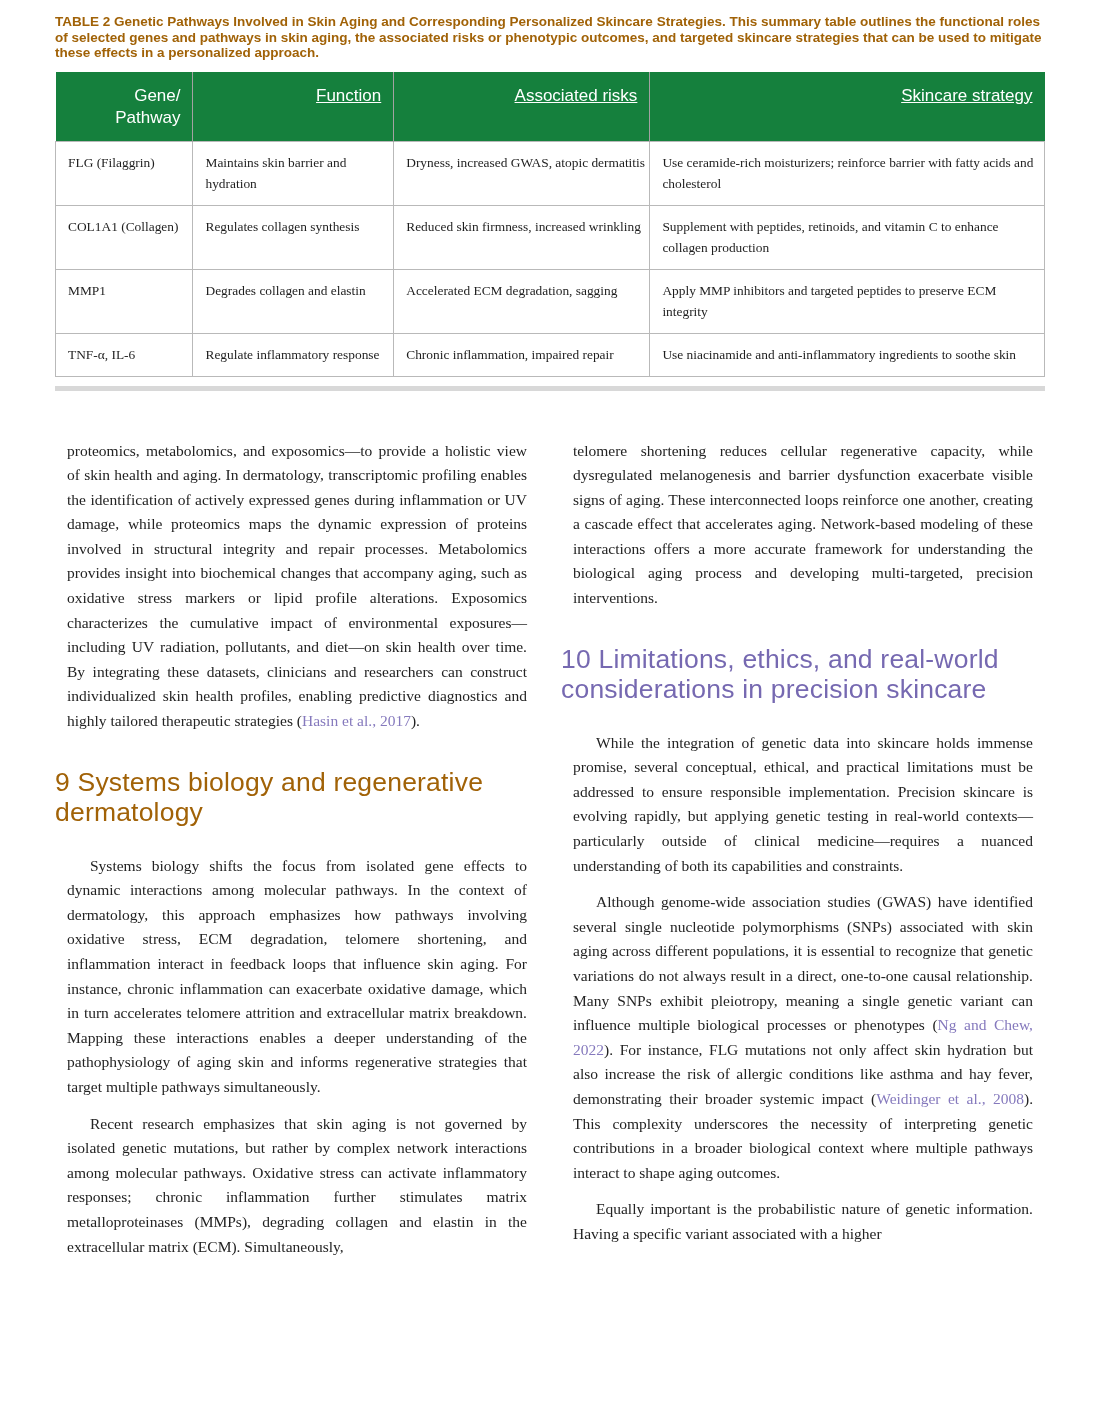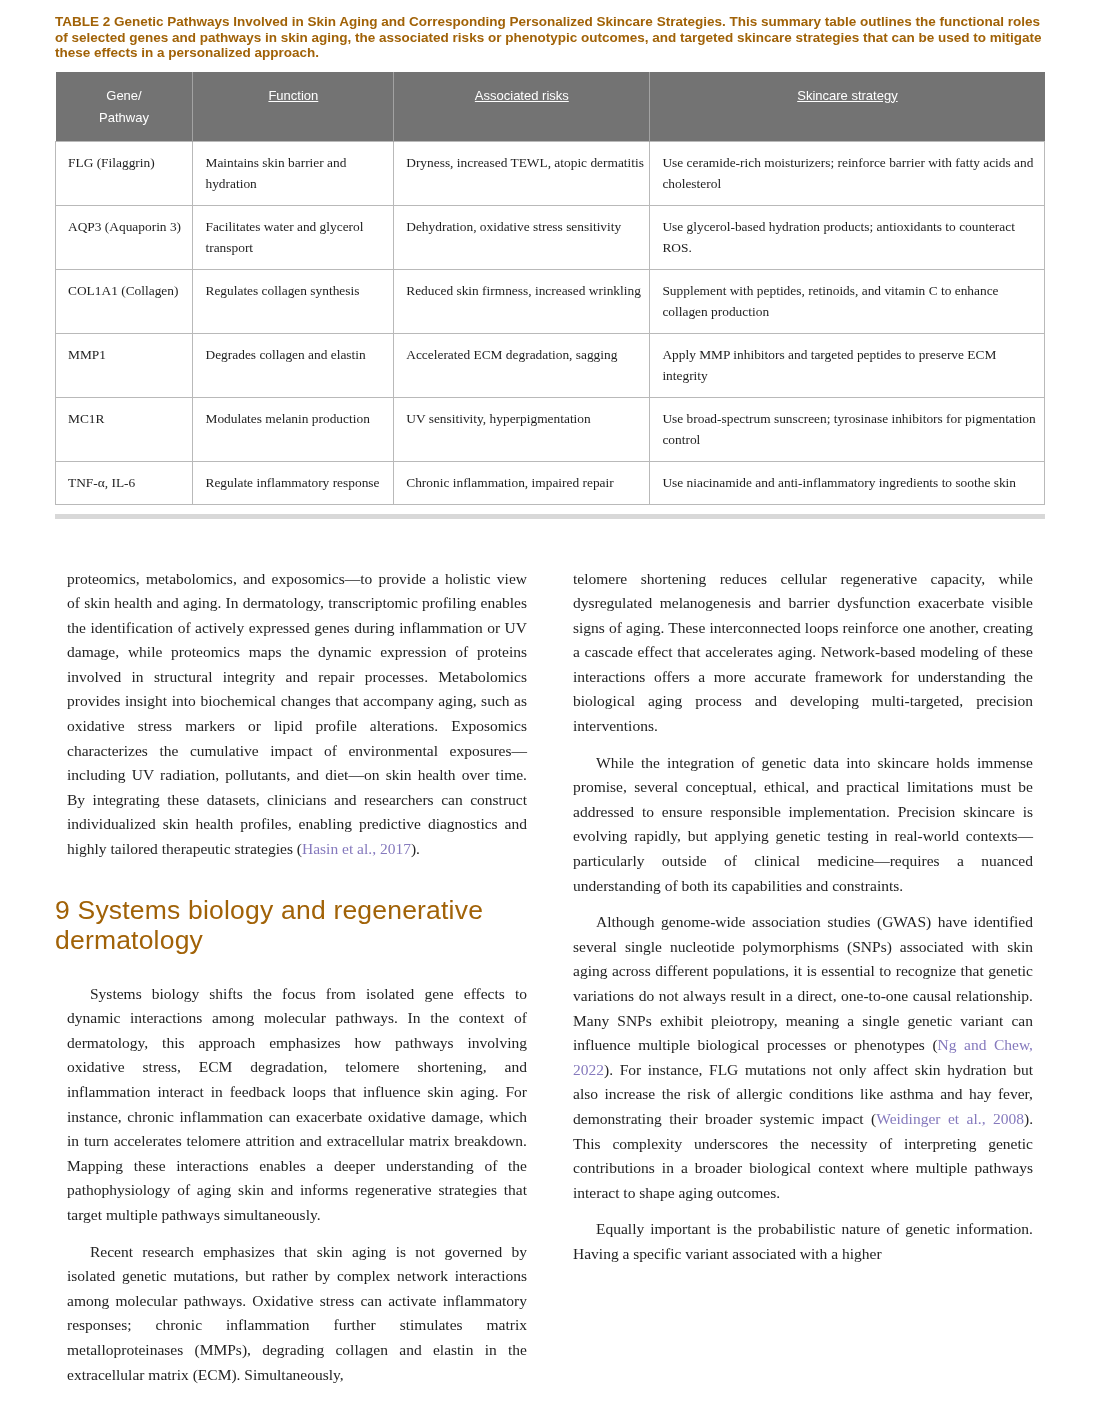--- a/index.html
+++ b/index.html
@@ -18,24 +18,24 @@
     font-size:13.5px;line-height:15.5px;
     font-weight:bold;color:#a16207;
     margin:0 0 11px 0;
   }
 
   
   table.gene-table{
     width:100%;border-collapse:collapse;table-layout:fixed;
   }
   table.gene-table thead th{
-    background:#737373;color:#ffffff;
+    background:#15803d;color:#ffffff;
     font-family:"Liberation Sans", sans-serif;
-    font-weight:normal;font-size:13px;line-height:22px;
-    text-align:center;vertical-align:top;
+    font-weight:normal;font-size:17px;line-height:22px;
+    text-align:right;vertical-align:top;
     padding:13px 12px 12px 12px;
     white-space:pre-line;
   }
   table.gene-table thead th + th{border-left:1px solid #a2a2a2;text-decoration:underline;}
   table.gene-table td{
     border:1px solid #b9b9b9;
     font-size:13.4px;line-height:21px;
     vertical-align:top;
     padding:10px 4px 11px 12px;
     color:#1e1e1e;
@@ -85,65 +85,54 @@
 Pathway</th>
           <th>Function</th>
           <th>Associated risks</th>
           <th>Skincare strategy</th>
         </tr>
       </thead>
     <tbody id="table-body">
         <tr>
           <td>FLG (Filaggrin)</td>
           <td>Maintains skin barrier and hydration</td>
-          <td>Dryness, increased TEWL, atopic dermatitis</td>
+          <td>Dryness, increased GWAS, atopic dermatitis</td>
           <td>Use ceramide-rich moisturizers; reinforce barrier with fatty acids and cholesterol</td>
-        </tr>
-        <tr>
-          <td>AQP3 (Aquaporin 3)</td>
-          <td>Facilitates water and glycerol transport</td>
-          <td>Dehydration, oxidative stress sensitivity</td>
-          <td>Use glycerol-based hydration products; antioxidants to counteract ROS.</td>
         </tr>
         <tr>
           <td>COL1A1 (Collagen)</td>
           <td>Regulates collagen synthesis</td>
           <td>Reduced skin firmness, increased wrinkling</td>
           <td>Supplement with peptides, retinoids, and vitamin C to enhance collagen production</td>
         </tr>
         <tr>
           <td>MMP1</td>
           <td>Degrades collagen and elastin</td>
           <td>Accelerated ECM degradation, sagging</td>
           <td>Apply MMP inhibitors and targeted peptides to preserve ECM integrity</td>
-        </tr>
-        <tr>
-          <td>MC1R</td>
-          <td>Modulates melanin production</td>
-          <td>UV sensitivity, hyperpigmentation</td>
-          <td>Use broad-spectrum sunscreen; tyrosinase inhibitors for pigmentation control</td>
         </tr>
         <tr>
           <td>TNF-α, IL-6</td>
           <td>Regulate inflammatory response</td>
           <td>Chronic inflammation, impaired repair</td>
           <td>Use niacinamide and anti-inflammatory ingredients to soothe skin</td>
         </tr>
       </tbody>
   </table>
   <div class="table-bottom-rule"></div>
 
   <div class="article">
     <div class="column" id="left-column">
         <p class="body-paragraph"><span>proteomics, metabolomics, and exposomics—to provide a holistic view of skin health and aging. In dermatology, transcriptomic profiling enables the identification of actively expressed genes during inflammation or UV damage, while proteomics maps the dynamic expression of proteins involved in structural integrity and repair processes. Metabolomics provides insight into biochemical changes that accompany aging, such as oxidative stress markers or lipid profile alterations. Exposomics characterizes the cumulative impact of environmental exposures—including UV radiation, pollutants, and diet—on skin health over time. By integrating these datasets, clinicians and researchers can construct individualized skin health profiles, enabling predictive diagnostics and highly tailored therapeutic strategies (</span><span class="citation-link" style="color: rgb(133, 121, 189);">Hasin et al., 2017</span><span>).</span></p>
         <h2 class="section-heading" style="color: #a16207;">9 Systems biology and regenerative dermatology</h2>
         <p class="body-paragraph indent"><span>Systems biology shifts the focus from isolated gene effects to dynamic interactions among molecular pathways. In the context of dermatology, this approach emphasizes how pathways involving oxidative stress, ECM degradation, telomere shortening, and inflammation interact in feedback loops that influence skin aging. For instance, chronic inflammation can exacerbate oxidative damage, which in turn accelerates telomere attrition and extracellular matrix breakdown. Mapping these interactions enables a deeper understanding of the pathophysiology of aging skin and informs regenerative strategies that target multiple pathways simultaneously.</span></p>
         <p class="body-paragraph indent"><span>Recent research emphasizes that skin aging is not governed by isolated genetic mutations, but rather by complex network interactions among molecular pathways. Oxidative stress can activate inflammatory responses; chronic inflammation further stimulates matrix metalloproteinases (MMPs), degrading collagen and elastin in the extracellular matrix (ECM). Simultaneously,</span></p>
       </div>
     <div class="column" id="right-column">
         <p class="body-paragraph"><span>telomere shortening reduces cellular regenerative capacity, while dysregulated melanogenesis and barrier dysfunction exacerbate visible signs of aging. These interconnected loops reinforce one another, creating a cascade effect that accelerates aging. Network-based modeling of these interactions offers a more accurate framework for understanding the biological aging process and developing multi-targeted, precision interventions.</span></p>
+        <h2 class="section-heading" style="color: rgb(118, 105, 177);">10 Limitations, ethics, and real-world considerations in precision skincare</h2>
         <p class="body-paragraph indent"><span>While the integration of genetic data into skincare holds immense promise, several conceptual, ethical, and practical limitations must be addressed to ensure responsible implementation. Precision skincare is evolving rapidly, but applying genetic testing in real-world contexts—particularly outside of clinical medicine—requires a nuanced understanding of both its capabilities and constraints.</span></p>
         <p class="body-paragraph indent"><span>Although genome-wide association studies (GWAS) have identified several single nucleotide polymorphisms (SNPs) associated with skin aging across different populations, it is essential to recognize that genetic variations do not always result in a direct, one-to-one causal relationship. Many SNPs exhibit pleiotropy, meaning a single genetic variant can influence multiple biological processes or phenotypes (</span><span class="citation-link" style="color: rgb(133, 121, 189);">Ng and Chew, 2022</span><span>). For instance, FLG mutations not only affect skin hydration but also increase the risk of allergic conditions like asthma and hay fever, demonstrating their broader systemic impact (</span><span class="citation-link" style="color: rgb(133, 121, 189);">Weidinger et al., 2008</span><span>). This complexity underscores the necessity of interpreting genetic contributions in a broader biological context where multiple pathways interact to shape aging outcomes.</span></p>
         <p class="body-paragraph indent"><span>Equally important is the probabilistic nature of genetic information. Having a specific variant associated with a higher</span></p>
       </div>
   </div>
 
 </div>
 
 </body></html>

